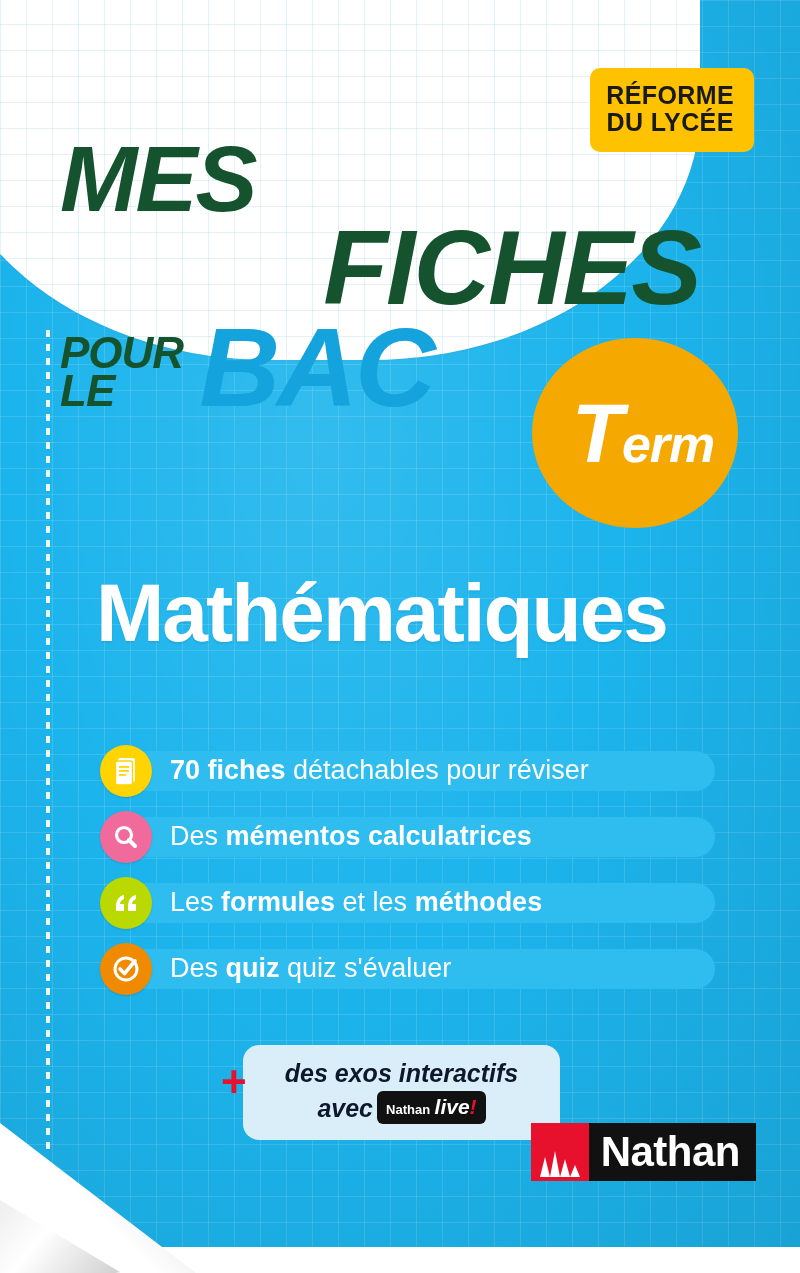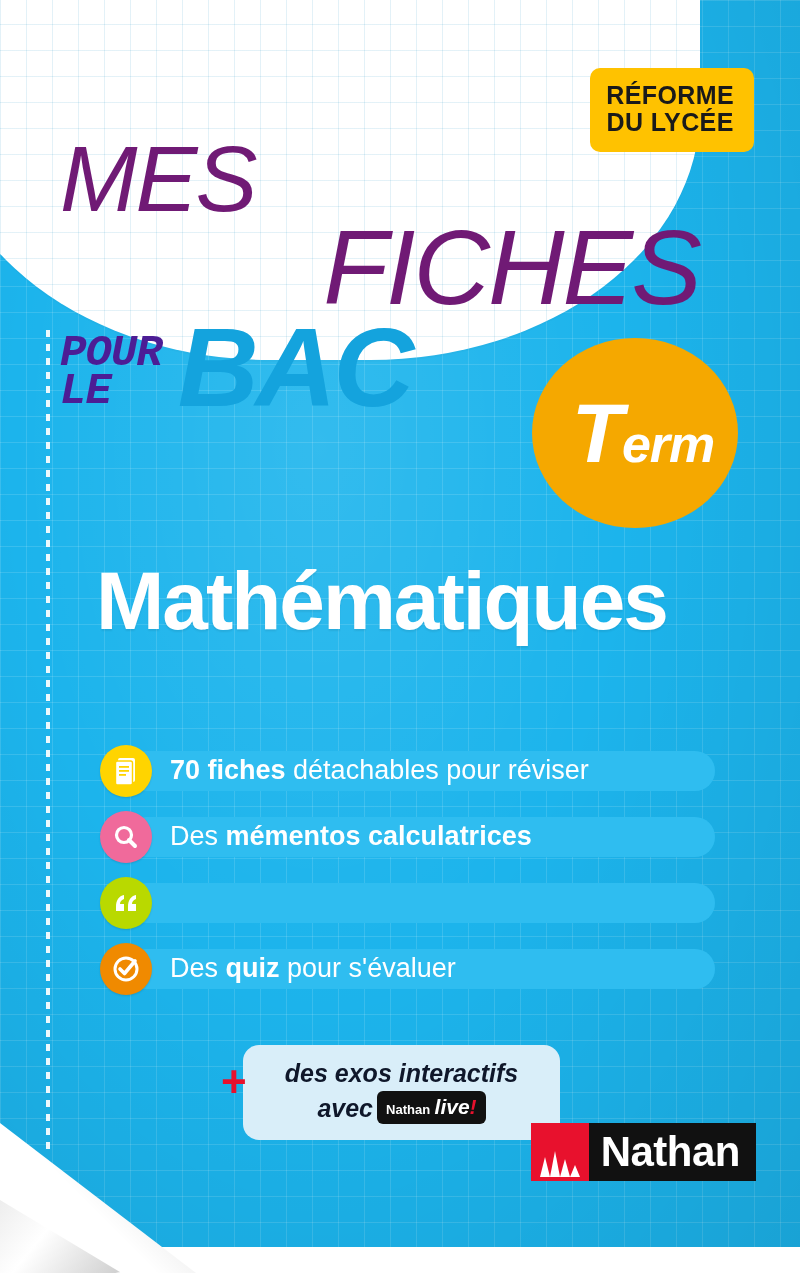--- a/index.html
+++ b/index.html
@@ -68,46 +68,45 @@
     background-position: 8px 4px;
   }
 
   .title-block {
     position: absolute;
     left: 60px;
     top: 140px;
     width: 640px;
   }
   .line-mes-fiches {
-    color: #701a75;
-    font-weight: 400;
+    color: #14532d;
+    font-weight: 700;
     font-size: 93px;
     letter-spacing: -2px;
     line-height: 0.86;
     font-style: italic;
     text-transform: uppercase;
   }
   .l-mes { display:block; font-size: 93px; }
   .l-fiches { display:block; font-size: 106px; margin-top: 2px; text-align: right; }
 
   .row-bac {
     display: flex;
     align-items: flex-end;
     margin-top: 8px;
   }
   .pour-le {
-    color: #4c1d95;
+    color: #14532d;
     font-weight: 800;
     font-style: italic;
     font-size: 44px;
     line-height: 0.88;
     text-transform: uppercase;
     letter-spacing: -1px;
     padding-bottom: 4px;
-    font-family: Liberation Mono, monospace;
   }
   .pour-le span { display: block; }
   .l-bac {
     color: #14a3dd;
     font-weight: 800;
     font-style: italic;
     font-size: 112px;
     line-height: 0.84;
     text-transform: uppercase;
     letter-spacing: -3px;
@@ -158,21 +157,21 @@
   .term-text b {
     font-size: 84px;
     font-weight: 800;
     line-height: 1;
   }
 
   
   .subject {
     position: absolute;
     left: 96px;
-    top: 560px;
+    top: 572px;
     color: #ffffff;
     font-weight: 800;
     font-size: 82px;
     letter-spacing: -2px;
     line-height: 1;
     text-shadow: 0 2px 2px rgba(0,0,0,0.07);
   }
 
   
   .features {
@@ -427,31 +426,32 @@
     </div>
 
     <div class="feature">
       <div class="feature-bar"></div>
       <div class="feature-icon ic-green">
         <svg width="28" height="24" viewBox="0 0 28 24" aria-hidden="true">
           <path d="M4 16 C4 9, 7 5, 12 4 L12 8 C9 9, 8 11, 8 13 L12 13 L12 20 L4 20 Z" fill="#ffffff"></path>
           <path d="M16 16 C16 9, 19 5, 24 4 L24 8 C21 9, 20 11, 20 13 L24 13 L24 20 L16 20 Z" fill="#ffffff"></path>
         </svg>
       </div>
+      <div class="feature-text"><span>Les </span><b>formules</b><span> et les </span><b>méthodes</b></div>
     </div>
 
     <div class="feature">
       <div class="feature-bar"></div>
       <div class="feature-icon ic-orange">
         <svg width="30" height="28" viewBox="0 0 30 28" aria-hidden="true">
           <circle cx="15" cy="14" r="11" fill="none" stroke="#ffffff" stroke-width="3"></circle>
           <path d="M9 14 L13.5 18.5 L24 6" fill="none" stroke="#ffffff" stroke-width="3.6" stroke-linecap="round" stroke-linejoin="round"></path>
         </svg>
       </div>
-      <div class="feature-text"><span>Des </span><b>quiz</b><span> pour s'évaluer</span></div>
+      <div class="feature-text"><span>Des </span><b>quiz</b><span> quiz s'évaluer</span></div>
     </div>
 
   </div>
 
   <div class="promo">
     <div class="promo-plus">+</div>
     <div class="promo-text">des exos interactifs</div>
     <div class="promo-row">
       <span class="promo-text">avec</span>
       <span class="nathan-live">

